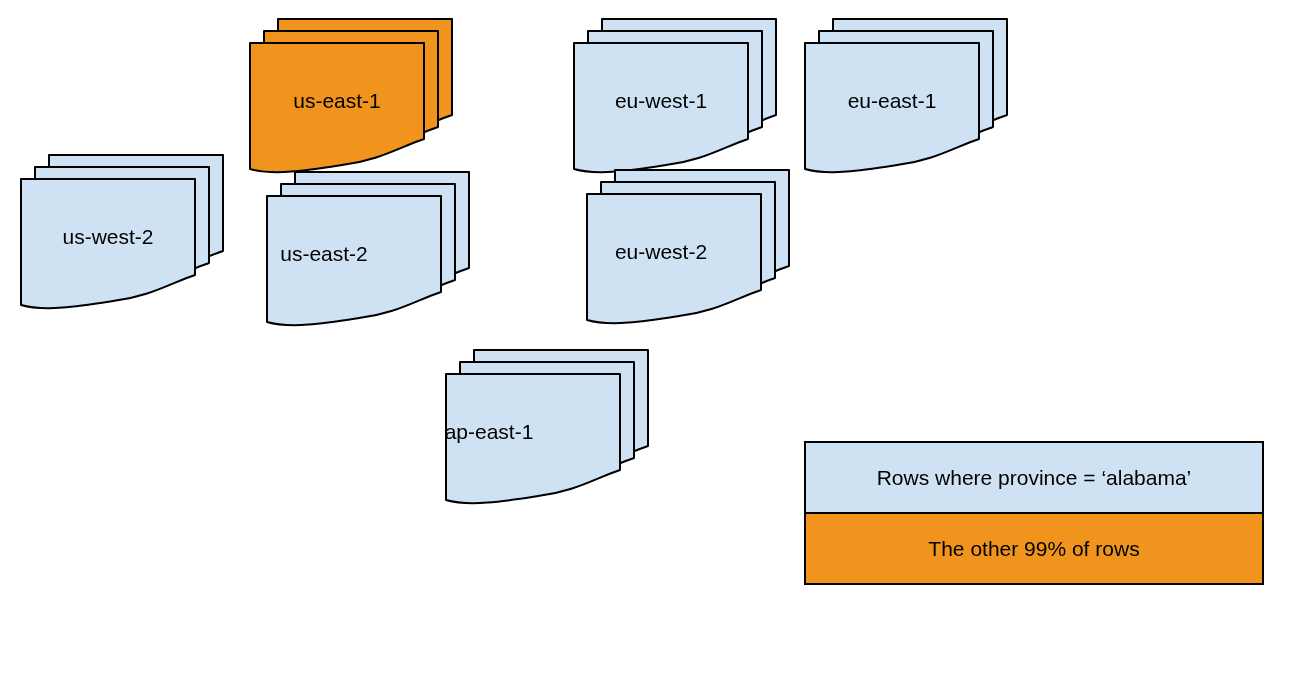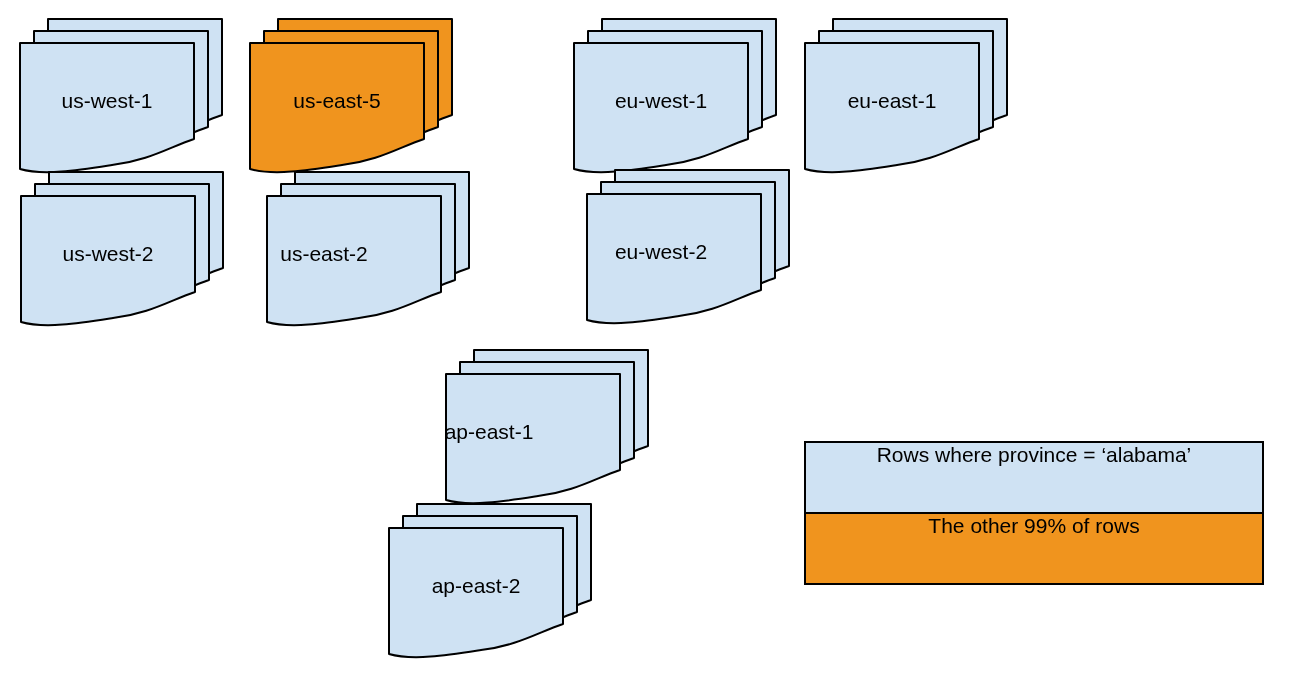--- a/index.html
+++ b/index.html
@@ -44,75 +44,67 @@
   .legend {
     position: absolute;
     left: 804px;
     top: 441px;
     width: 456px;
     border: 2px solid var(--stroke, #000000);
   }
   .legend-row {
     height: 69px;
     display: flex;
-    align-items: flex-start;
+    align-items: center;
     justify-content: center;
     font-size: 21px;
     color: #000000;
     background: var(--document_fill, #cfe2f3);
   }
   .legend-row + .legend-row {
     border-top: 2px solid var(--stroke, #000000);
   }
   .legend-row.highlight {
     background: var(--highlight_fill, #f0941e);
   }
 </style>
 </head>
 <body>
 
 <div class="canvas">
 
-  <div class="stack" style="left:19px; top:18px;">
-    <svg width="206" height="160" viewBox="0 0 206 160">
-      <path class="page" transform="translate(29,1)" d="M0 0 H174 V96 C150 104 128 118 92 122 C60 127 24 133 0 126 Z"></path>
-      <path class="page" transform="translate(15,13)" d="M0 0 H174 V96 C150 104 128 118 92 122 C60 127 24 133 0 126 Z"></path>
-      <path class="page" transform="translate(1,25)" d="M0 0 H174 V96 C150 104 128 118 92 122 C60 127 24 133 0 126 Z"></path>
-    </svg>
-    <div class="stack-label">us-west-1</div>
-  </div>
 
   <div class="stack highlight" style="left:249px; top:18px;">
     <svg width="206" height="160" viewBox="0 0 206 160">
       <path class="page" transform="translate(29,1)" d="M0 0 H174 V96 C150 104 128 118 92 122 C60 127 24 133 0 126 Z"></path>
       <path class="page" transform="translate(15,13)" d="M0 0 H174 V96 C150 104 128 118 92 122 C60 127 24 133 0 126 Z"></path>
       <path class="page" transform="translate(1,25)" d="M0 0 H174 V96 C150 104 128 118 92 122 C60 127 24 133 0 126 Z"></path>
     </svg>
-    <div class="stack-label">us-east-5</div>
+    <div class="stack-label">us-east-1</div>
   </div>
 
   <div class="stack" style="left:573px; top:18px;">
     <svg width="206" height="160" viewBox="0 0 206 160">
       <path class="page" transform="translate(29,1)" d="M0 0 H174 V96 C150 104 128 118 92 122 C60 127 24 133 0 126 Z"></path>
       <path class="page" transform="translate(15,13)" d="M0 0 H174 V96 C150 104 128 118 92 122 C60 127 24 133 0 126 Z"></path>
       <path class="page" transform="translate(1,25)" d="M0 0 H174 V96 C150 104 128 118 92 122 C60 127 24 133 0 126 Z"></path>
     </svg>
     <div class="stack-label">eu-west-1</div>
   </div>
 
   <div class="stack" style="left:804px; top:18px;">
     <svg width="206" height="160" viewBox="0 0 206 160">
       <path class="page" transform="translate(29,1)" d="M0 0 H174 V96 C150 104 128 118 92 122 C60 127 24 133 0 126 Z"></path>
       <path class="page" transform="translate(15,13)" d="M0 0 H174 V96 C150 104 128 118 92 122 C60 127 24 133 0 126 Z"></path>
       <path class="page" transform="translate(1,25)" d="M0 0 H174 V96 C150 104 128 118 92 122 C60 127 24 133 0 126 Z"></path>
     </svg>
     <div class="stack-label">eu-east-1</div>
   </div>
 
-  <div class="stack" style="left:20px; top:171px;">
+  <div class="stack" style="left:20px; top:154px;">
     <svg width="206" height="160" viewBox="0 0 206 160">
       <path class="page" transform="translate(29,1)" d="M0 0 H174 V96 C150 104 128 118 92 122 C60 127 24 133 0 126 Z"></path>
       <path class="page" transform="translate(15,13)" d="M0 0 H174 V96 C150 104 128 118 92 122 C60 127 24 133 0 126 Z"></path>
       <path class="page" transform="translate(1,25)" d="M0 0 H174 V96 C150 104 128 118 92 122 C60 127 24 133 0 126 Z"></path>
     </svg>
     <div class="stack-label">us-west-2</div>
   </div>
 
   <div class="stack" style="left:236px; top:171px;padding-left:30px;">
     <svg width="206" height="160" viewBox="0 0 206 160">
@@ -135,28 +127,20 @@
 
   <div class="stack" style="left:401px; top:349px;padding-left:44px;">
     <svg width="206" height="160" viewBox="0 0 206 160">
       <path class="page" transform="translate(29,1)" d="M0 0 H174 V96 C150 104 128 118 92 122 C60 127 24 133 0 126 Z"></path>
       <path class="page" transform="translate(15,13)" d="M0 0 H174 V96 C150 104 128 118 92 122 C60 127 24 133 0 126 Z"></path>
       <path class="page" transform="translate(1,25)" d="M0 0 H174 V96 C150 104 128 118 92 122 C60 127 24 133 0 126 Z"></path>
     </svg>
     <div class="stack-label">ap-east-1</div>
   </div>
 
-  <div class="stack" style="left:388px; top:503px;">
-    <svg width="206" height="160" viewBox="0 0 206 160">
-      <path class="page" transform="translate(29,1)" d="M0 0 H174 V96 C150 104 128 118 92 122 C60 127 24 133 0 126 Z"></path>
-      <path class="page" transform="translate(15,13)" d="M0 0 H174 V96 C150 104 128 118 92 122 C60 127 24 133 0 126 Z"></path>
-      <path class="page" transform="translate(1,25)" d="M0 0 H174 V96 C150 104 128 118 92 122 C60 127 24 133 0 126 Z"></path>
-    </svg>
-    <div class="stack-label">ap-east-2</div>
-  </div>
 
   <div class="legend">
     <div class="legend-row">
       <span>Rows where province = ‘alabama’</span>
     </div>
     <div class="legend-row highlight">
       <span>The other 99% of rows</span>
     </div>
   </div>
 

